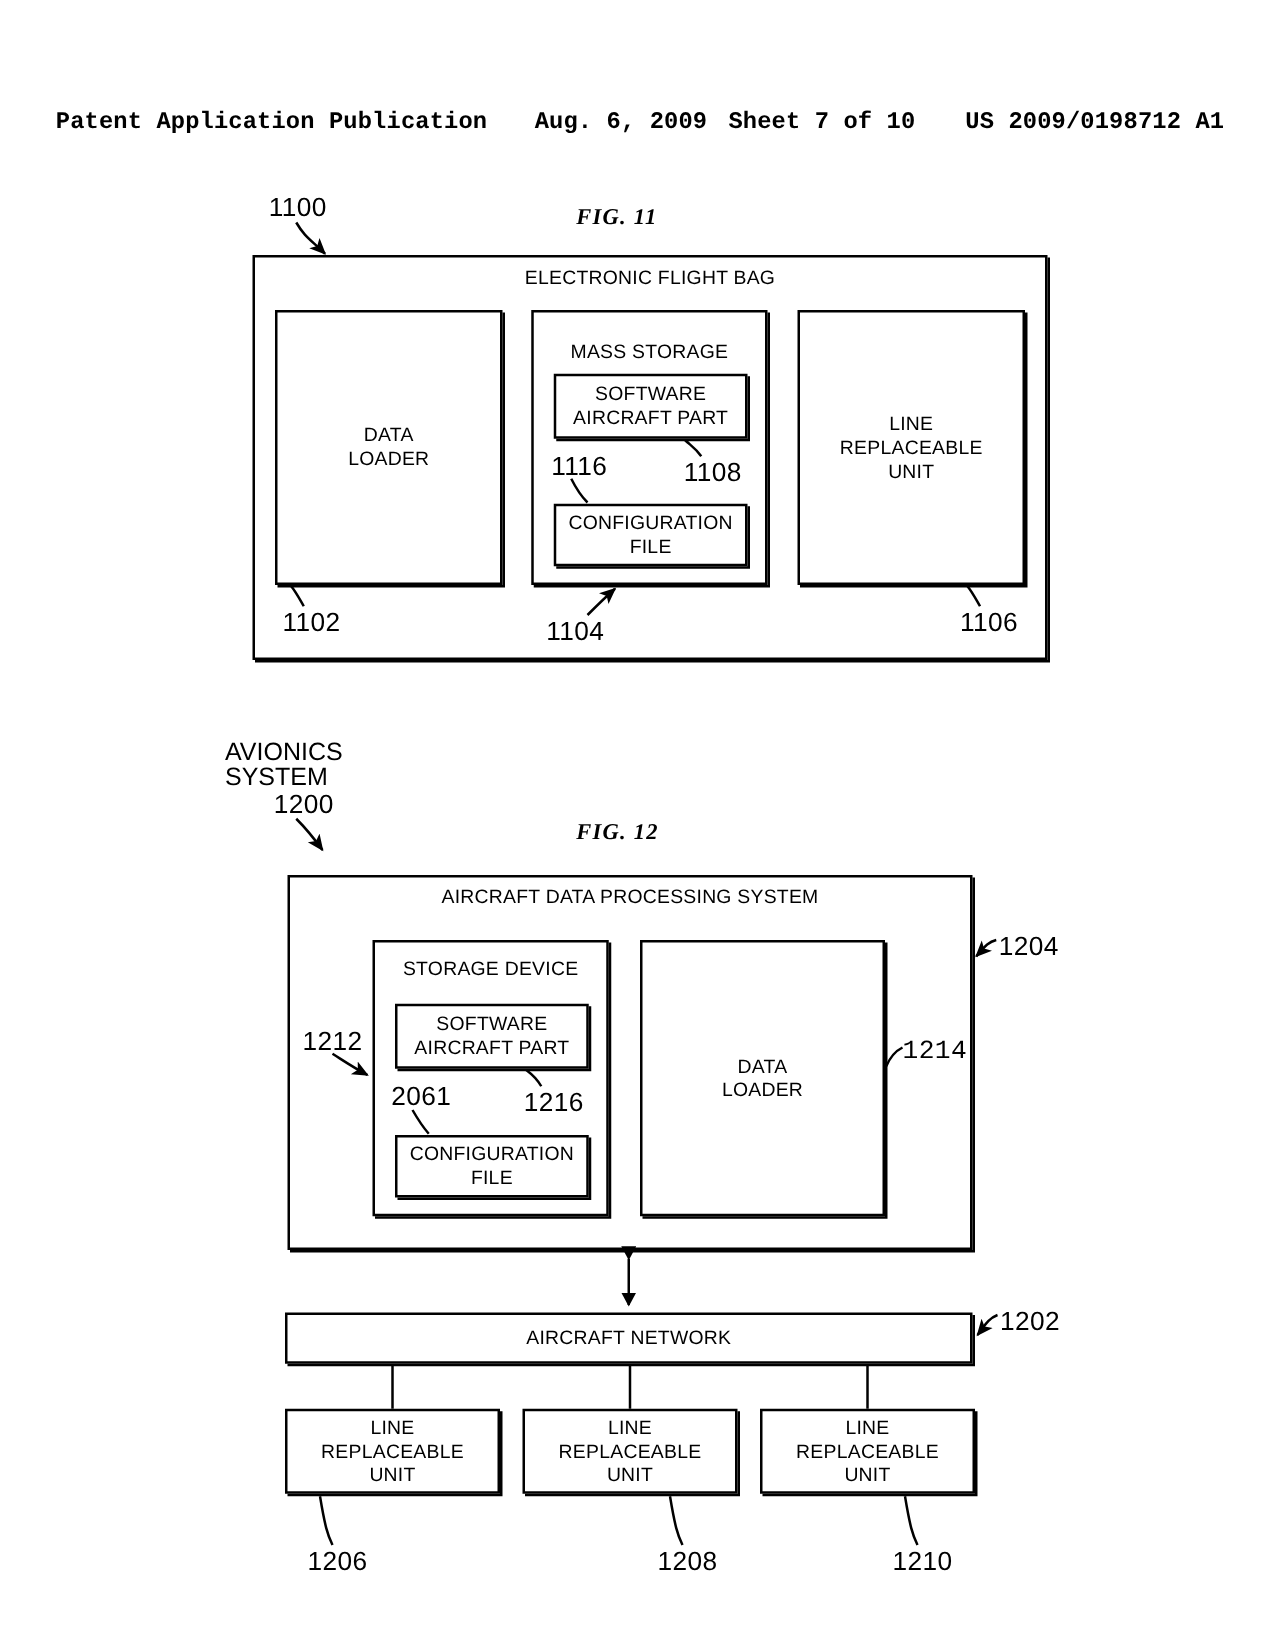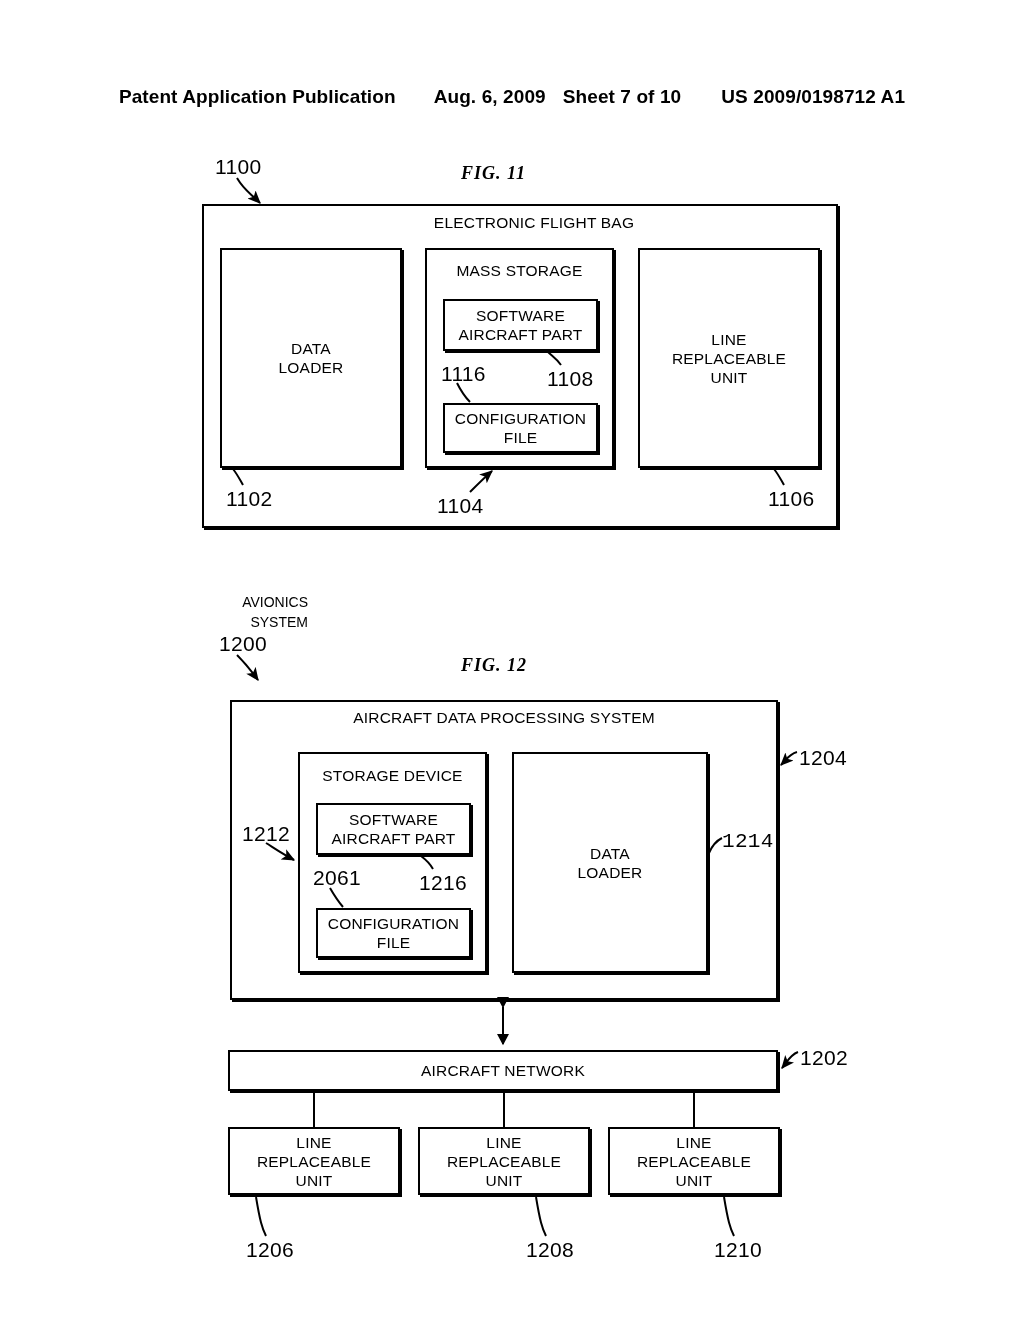--- a/index.html
+++ b/index.html
@@ -22,21 +22,21 @@
 
   
   .pub-header {
     position: absolute;
     left: 0;
     top: 86px;
     width: 1024px;
     display: flex;
     justify-content: center;
     align-items: baseline;
-    font-family: Liberation Sans, sans-serif;
+    font-family: Liberation Mono, monospace;
     font-weight: bold;
     font-size: 19px;
     letter-spacing: 0.1px;
     white-space: nowrap;
   }
   .pub-header .h-title { margin-right: 38px; }
   .pub-header .h-date  { margin-right: 17px; }
   .pub-header .h-sheet { margin-right: 40px; }
 
   
@@ -77,22 +77,22 @@
     position: absolute;
     font-family: "Liberation Serif", serif;
     font-style: italic;
     font-weight: bold;
     font-size: 18px;
     letter-spacing: 1px;
     white-space: nowrap;
   }
   .sys-label {
     position: absolute;
-    text-align: right;
-    font-size: 14px;
+    text-align: left;
+    font-size: 20px;
     line-height: 20px;
     white-space: pre-line;
   }
   svg.ov {
     position: absolute;
     left: 0;
     top: 0;
     width: 1024px;
     height: 1320px;
     overflow: visible;
@@ -109,29 +109,29 @@
     <span class="h-date">Aug. 6, 2009</span>
     <span class="h-sheet">Sheet 7 of 10</span>
     <span class="h-pub">US 2009/0198712 A1</span>
   </div>
 
   <div class="fig-title" style="left:461px; top:163px;">FIG. 11</div>
 
   <div class="ref" style="left:215px; top:155px;">1100</div>
 
   <div class="box" style="left:202px; top:204px; width:636px; height:324px;"></div>
-  <div class="blabel" style="left:216px; top:213px; width:636px;">ELECTRONIC FLIGHT BAG</div>
+  <div class="blabel" style="left:202px; top:213px; width:636px;">ELECTRONIC FLIGHT BAG</div>
 
   <div class="box" style="left:220px; top:248px; width:182px; height:220px;"></div>
   <div class="centered-label" style="left:220px; top:248px; width:182px; height:220px;">DATA
 LOADER</div>
   <div class="ref" style="left:226px; top:487px;">1102</div>
 
   <div class="box" style="left:425px; top:248px; width:189px; height:220px;"></div>
-  <div class="blabel" style="left:425px; top:261px; width:189px;">MASS STORAGE</div>
+  <div class="blabel" style="left:425px; top:272px; width:189px;">MASS STORAGE</div>
   <div class="ref" style="left:437px; top:494px;">1104</div>
 
   <div class="box" style="left:443px; top:299px; width:155px; height:52px;"></div>
   <div class="centered-label" style="left:443px; top:299px; width:155px; height:52px;">SOFTWARE
 AIRCRAFT PART</div>
   <div class="ref" style="left:547px; top:367px;">1108</div>
 
   <div class="box" style="left:443px; top:403px; width:155px; height:50px;"></div>
   <div class="centered-label" style="left:443px; top:403px; width:155px; height:50px;">CONFIGURATION
 FILE</div>

